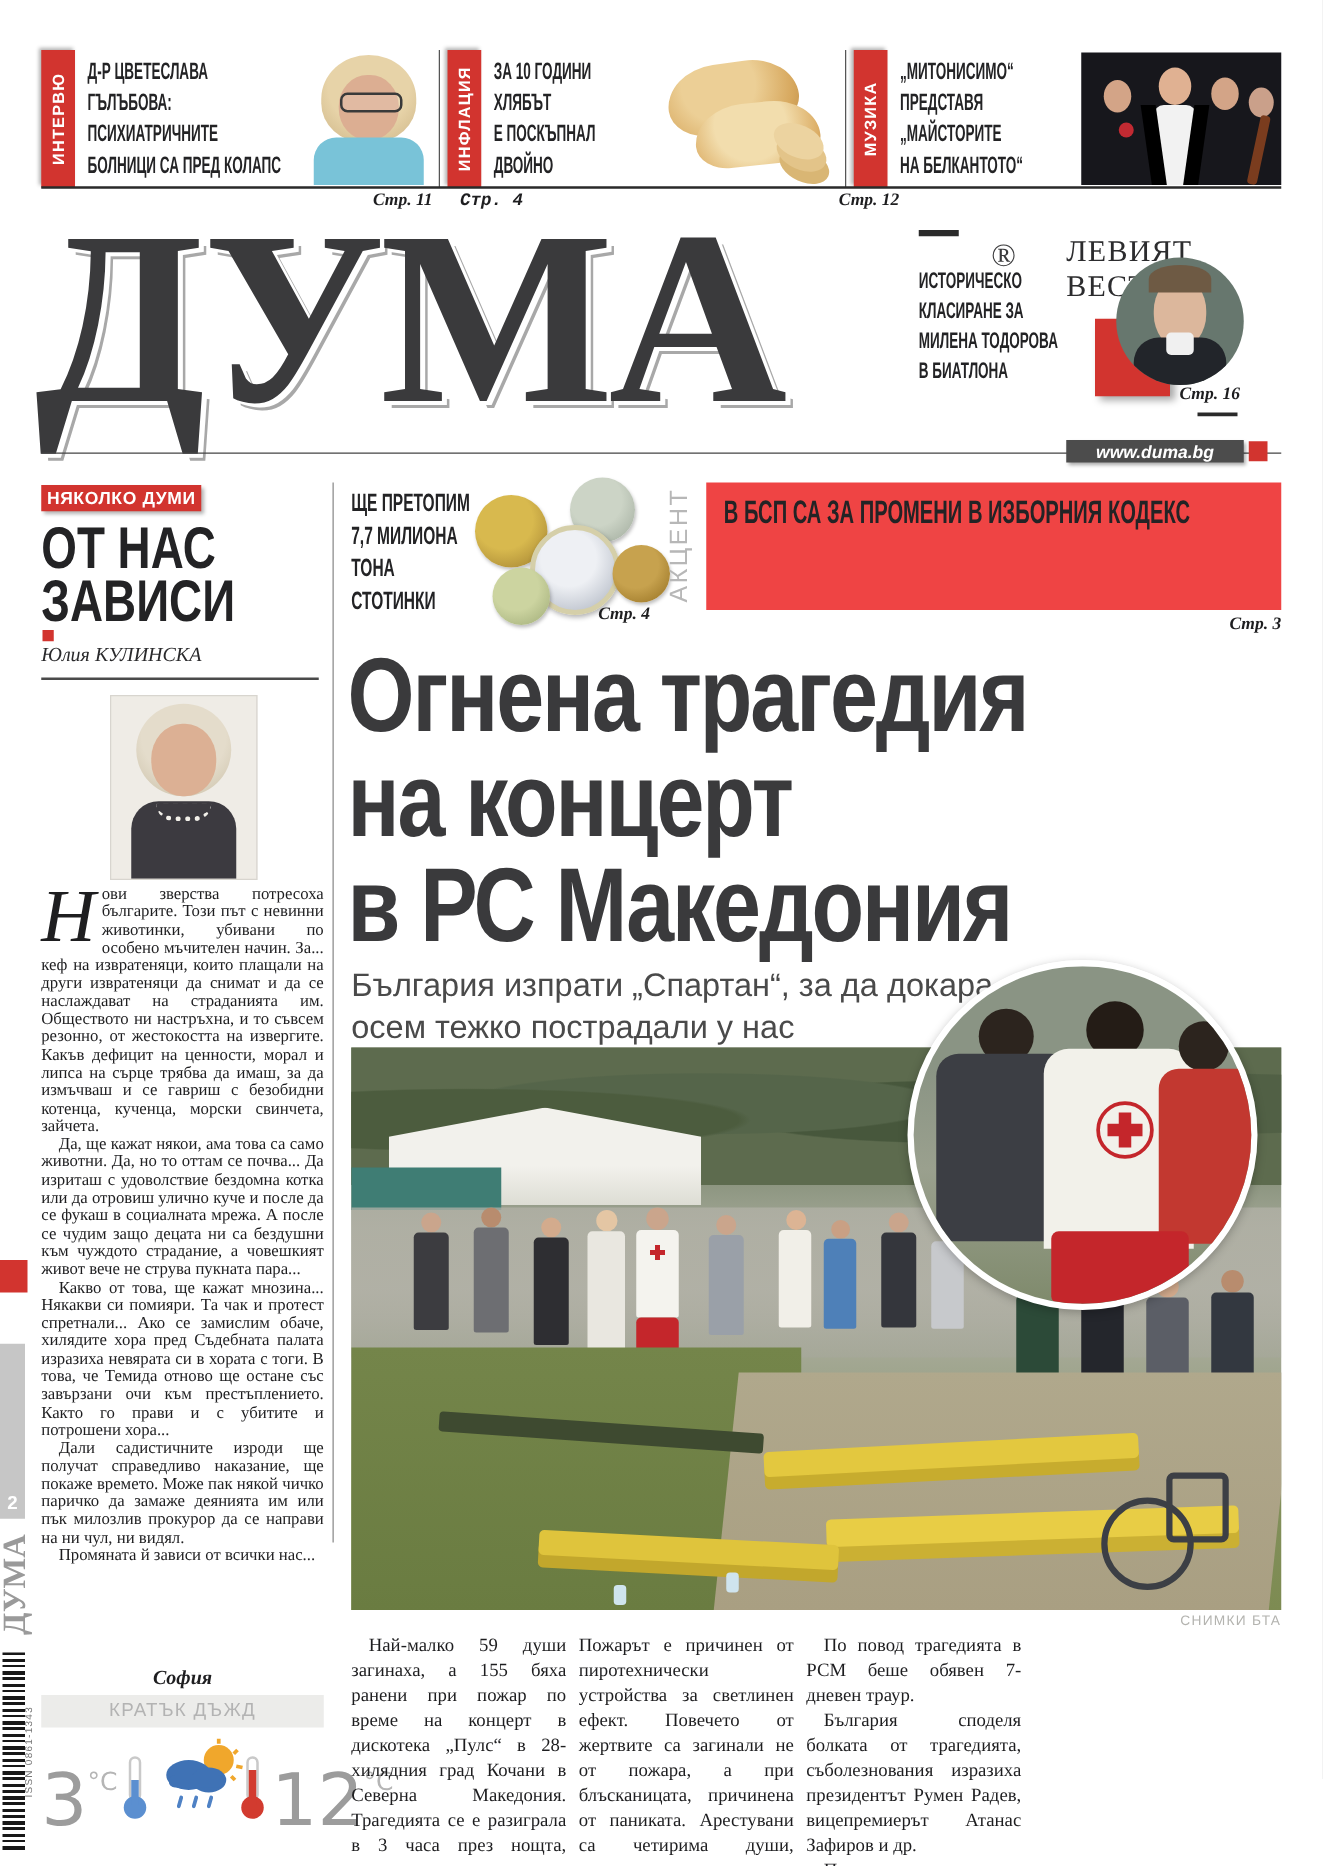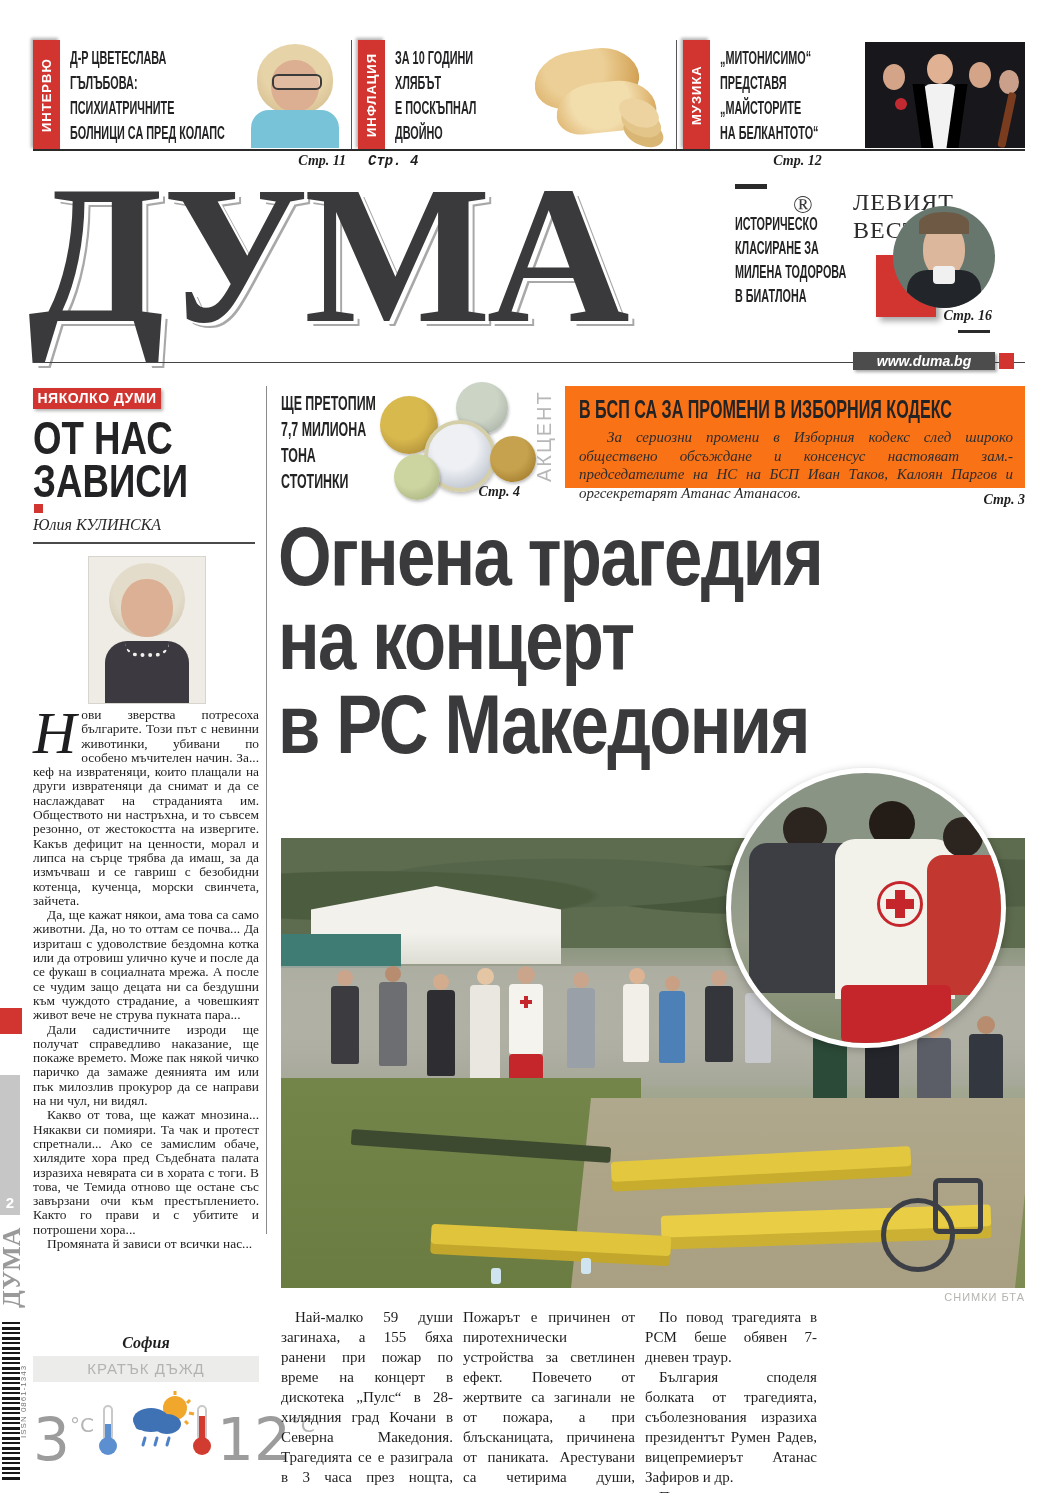--- a/index.html
+++ b/index.html
@@ -71,21 +71,21 @@
       <div class="phead" style="left:62px;top:12px;width:26px;height:30px;background:#e0b192;"></div>
       <div class="phead" style="left:104px;top:20px;width:22px;height:26px;background:#d3a487;"></div>
       <div class="phead" style="left:134px;top:28px;width:20px;height:24px;background:#caa08a;"></div>
       <div class="abs" style="left:58px;top:42px;width:34px;height:64px;background:#f2f2f2;border-radius:8px 8px 0 0;"></div>
       <div class="abs" style="left:52px;top:42px;width:12px;height:64px;background:#000;transform:skewX(8deg);"></div>
       <div class="abs" style="left:86px;top:42px;width:12px;height:64px;background:#000;transform:skewX(-8deg);"></div>
       <div class="phead" style="left:30px;top:56px;width:12px;height:12px;background:#c22a32;"></div>
       <div class="abs" style="left:138px;top:50px;width:8px;height:56px;background:#7a3c1e;transform:rotate(12deg);border-radius:3px;"></div>
     </div>
   </div>
-  <div class="abs pgref" style="left:644px;top:153px;width:307px;text-align:center;">Стр. 12</div>
+  <div class="abs pgref" style="left:671px;top:153px;width:307px;text-align:left;">Стр. 12</div>
 
   <div class="abs" style="left:351px;top:40px;width:1px;height:110px;background:#555;"></div>
   <div class="abs" style="left:676px;top:40px;width:1px;height:110px;background:#555;"></div>
   <div class="abs grayline" style="left:33px;top:149px;width:992px;height:2px;"></div>
 
   <div class="abs" style="left:28px;top:160px;width:780px;height:200px;font-family:'Liberation Serif',serif;font-weight:700;font-size:198px;line-height:190px;color:#3a3a3c;letter-spacing:-4px;text-shadow:4px 3px 0 #ffffff,6px 5px 0 #a8a8a8;">ДУМА</div>
   <div class="abs" style="left:793px;top:190px;font-size:26px;color:#3a3a3c;font-family:'Liberation Serif',serif;">®</div>
   <div class="abs" style="left:853px;top:188px;font-family:'Liberation Serif',serif;font-size:24px;line-height:28px;letter-spacing:1px;color:#2c2c2e;">
     <div>ЛЕВИЯТ</div>
     <div>ВЕСТНИК</div>
@@ -134,22 +134,22 @@
   <div class="abs" style="left:88px;top:556px;width:116px;height:146px;background:#efece6;border:1px solid #d8d5cf;overflow:hidden;">
     <div class="abs" style="left:20px;top:6px;width:76px;height:74px;border-radius:50%;background:radial-gradient(circle at 50% 35%,#e4dccb 0 55%,#c9bfa6 100%);"></div>
     <div class="abs" style="left:32px;top:22px;width:52px;height:58px;border-radius:48%;background:#dcb094;"></div>
     <div class="abs" style="left:16px;top:84px;width:84px;height:62px;border-radius:22px 22px 0 0;background:#3c3a40;"></div>
     <div class="abs" style="left:36px;top:86px;width:44px;height:10px;border-radius:0 0 20px 20px;background:transparent;border-bottom:4px dotted #f2f0ea;"></div>
   </div>
 
   <div class="abs body-txt" style="left:33px;top:708px;width:226px;font-size:13.4px;line-height:14.3px;">
     <p style="text-indent:0;"><span class="dropcap">Н</span><span>ови зверства потресоха българите. Този път с невинни животинки, убивани по особено мъчителен начин. За... кеф на извратеняци, които плащали на други извратеняци да снимат и да се наслаждават на страданията им. Обществото ни настръхна, и то съвсем резонно, от жестокостта на извергите. Какъв дефицит на ценности, морал и липса на сърце трябва да имаш, за да измъчваш и се гавриш с безобидни котенца, кученца, морски свинчета, зайчета.</span></p>
     <p>Да, ще кажат някои, ама това са само животни. Да, но то оттам се почва... Да изриташ с удоволствие бездомна котка или да отровиш улично куче и после да се фукаш в социалната мрежа. А после се чудим защо децата ни са бездушни към чуждото страдание, а човешкият живот вече не струва пукната пара...</p>
+    <p>Какво от това, ще кажат мнозина... Някакви си помияри. Та чак и протест спретнали... Ако се замислим обаче, хилядите хора пред Съдебната палата изразиха невярата си в хората с тоги. В това, че Темида отново ще остане със завързани очи към престъплението. Както го прави и с убитите и потрошени хора...</p>
     <p>Дали садистичните изроди ще получат справедливо наказание, ще покаже времето. Може пак някой чичко паричко да замаже деянията им или пък милозлив прокурор да се направи на ни чул, ни видял.</p>
-    <p>Какво от това, ще кажат мнозина... Някакви си помияри. Та чак и протест спретнали... Ако се замислим обаче, хилядите хора пред Съдебната палата изразиха невярата си в хората с тоги. В това, че Темида отново ще остане със завързани очи към престъплението. Както го прави и с убитите и потрошени хора...</p>
     <p>Промяната й зависи от всички нас...</p>
   </div>
 
   <div class="abs" style="left:33px;top:1334px;width:226px;text-align:center;font:italic 700 16px 'Liberation Serif',serif;">София</div>
   <div class="abs" style="left:33px;top:1356px;width:226px;height:26px;background:#ececea;color:#b3b3b3;font:400 15px/26px 'Liberation Sans',sans-serif;text-align:center;letter-spacing:1px;">КРАТЪК ДЪЖД</div>
   <div class="abs" style="left:33px;top:1390px;width:226px;height:90px;text-align:right;">
     <div class="abs" style="left:0px;top:6px;font:400 58px/58px 'DejaVu Sans',sans-serif;color:#9c9c9c;"><span>3</span><span style="font-size:20px;vertical-align:28px;color:#b5b5b5;">°C</span></div>
     <svg class="abs" style="left:64px;top:14px;" width="22" height="52" viewBox="0 0 22 52">
         <rect x="7" y="2" width="8" height="34" rx="4" fill="#fff" stroke="#c9c9c9" stroke-width="2"></rect>
         <circle cx="11" cy="42" r="9" fill="#5b8fd0"></circle>
@@ -189,31 +189,31 @@
   <div class="abs" style="left:352px;top:382px;width:185px;height:108px;">
     <div class="coin" style="left:28px;top:14px;width:58px;height:58px;background:radial-gradient(circle at 40% 35%,#d8b94e 0 45%,#b2923a 80%,#95761f 100%);box-shadow:1px 2px 3px rgba(0,0,0,.25);"></div>
     <div class="coin" style="left:104px;top:0px;width:52px;height:52px;background:radial-gradient(circle at 40% 35%,#ccd4c6 0 45%,#aab4a6 85%,#8e988b 100%);box-shadow:1px 2px 3px rgba(0,0,0,.25);"></div>
     <div class="coin" style="left:72px;top:38px;width:64px;height:64px;background:radial-gradient(circle at 42% 36%,#eef0f4 0 40%,#c6cbd4 75%,#a9aeb8 100%);border:4px solid #d5cfa9;box-shadow:1px 2px 4px rgba(0,0,0,.3);"></div>
     <div class="coin" style="left:42px;top:72px;width:46px;height:46px;background:radial-gradient(circle at 40% 35%,#ccd4a0 0 45%,#aab581 85%,#8f9a68 100%);box-shadow:1px 2px 3px rgba(0,0,0,.25);"></div>
     <div class="coin" style="left:138px;top:54px;width:46px;height:46px;background:radial-gradient(circle at 40% 35%,#c7a24e 0 45%,#a17c2c 85%,#855f16 100%);box-shadow:1px 2px 3px rgba(0,0,0,.25);"></div>
   </div>
   <div class="abs pgref" style="left:420px;top:484px;width:100px;text-align:right;">Стр. 4</div>
 
   <div class="abs vtag" style="left:531px;top:388px;width:26px;height:96px;font:400 20px 'Liberation Sans',sans-serif;color:#b7b7b7;letter-spacing:2px;">АКЦЕНТ</div>
-  <div class="abs" style="left:565px;top:386px;width:460px;height:102px;background:#f97316;">
+  <div class="abs" style="left:565px;top:386px;width:460px;height:102px;background:#ef4444;">
     <div class="abs cond" style="left:14px;top:8px;width:720px;font-size:26px;transform:scaleX(0.62);">В БСП СА ЗА ПРОМЕНИ В ИЗБОРНИЯ КОДЕКС</div>
-    <div class="abs" style="left:14px;top:42px;width:434px;font:italic 400 15px/18.5px 'Liberation Serif',serif;text-align:justify;text-indent:28px;color:#2c2c2e;">За сериозни промени в Изборния кодекс след широко обществено обсъждане и консенсус настояват зам.-председателите на НС на БСП Иван Таков, Калоян Паргов и оргсекретарят Атанас Атанасов.</div>
   </div>
   <div class="abs pgref" style="left:925px;top:492px;width:100px;text-align:right;">Стр. 3</div>
 
   <div class="abs cond" style="left:278px;top:514px;width:900px;font-size:84px;line-height:84px;letter-spacing:-2px;transform:scaleX(0.82);color:#3a3a3c;">
     <div>Огнена трагедия</div>
     <div>на концерт</div>
     <div>в РС Македония</div>
   </div>
+  <div class="abs" style="left:281px;top:772px;width:560px;font:400 26px/33px 'Liberation Sans',sans-serif;color:#4a4a4a;">България изпрати „Спартан“, за да докара осем тежко пострадали у нас</div>
 
   <div class="abs" style="left:281px;top:838px;width:744px;height:450px;overflow:hidden;background:linear-gradient(180deg,#8d987f 0%,#76846a 16%,#a2a695 32%,#adada0 48%,#9aa287 62%,#83905c 78%,#7d8b52 100%);">
     <div class="abs" style="left:-30px;top:-20px;width:820px;height:130px;background:radial-gradient(ellipse at 15% 60%,#4c5c3e 0 22%,transparent 23%),radial-gradient(ellipse at 38% 50%,#55654a 0 26%,transparent 27%),radial-gradient(ellipse at 62% 55%,#47573c 0 24%,transparent 25%),radial-gradient(ellipse at 85% 50%,#516045 0 26%,transparent 27%),#5d6b4e;"></div>
     <div class="abs" style="left:30px;top:48px;width:250px;height:78px;background:linear-gradient(180deg,#f2f1ec 0 60%,#ddddd4 100%);clip-path:polygon(0 30%,50% 0,100% 30%,100% 100%,0 100%);"></div>
     <div class="abs" style="left:0px;top:96px;width:120px;height:34px;background:#3f7d74;"></div>
     <div class="abs" style="left:0px;top:128px;width:744px;height:120px;background:linear-gradient(180deg,#b3b2a8 0 55%,#a6a89a 100%);opacity:.75;"></div>
 
     <div class="phead" style="left:56px;top:132px;width:16px;height:16px;background:#caa58c;"></div>
       <div class="person" style="left:50px;top:148px;width:28px;height:78px;background:#3c3c40;"></div>
     <div class="phead" style="left:104px;top:128px;width:16px;height:16px;background:#b88c6e;"></div>

